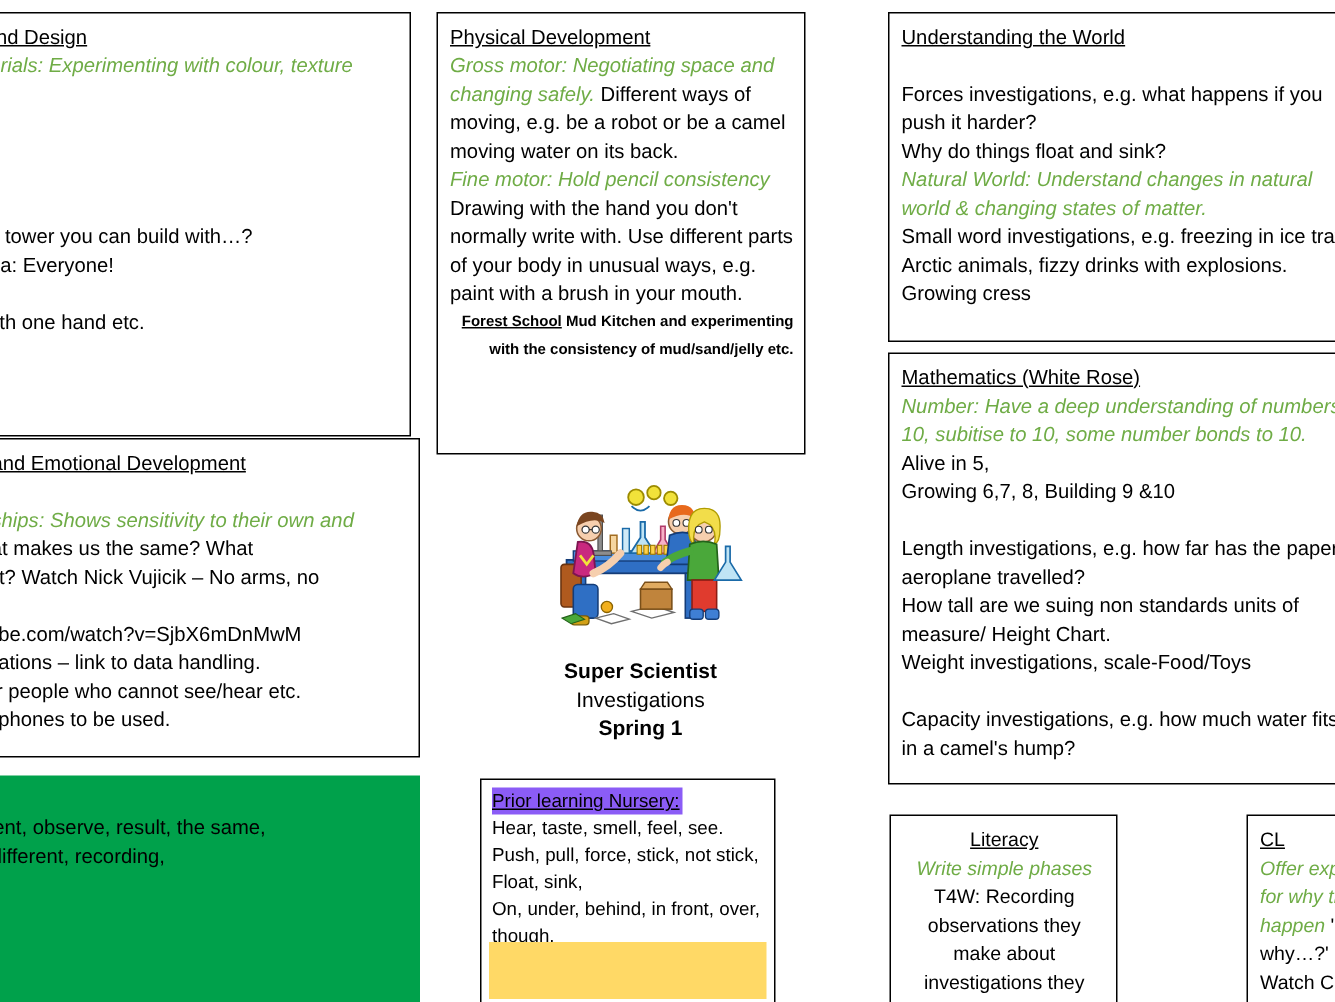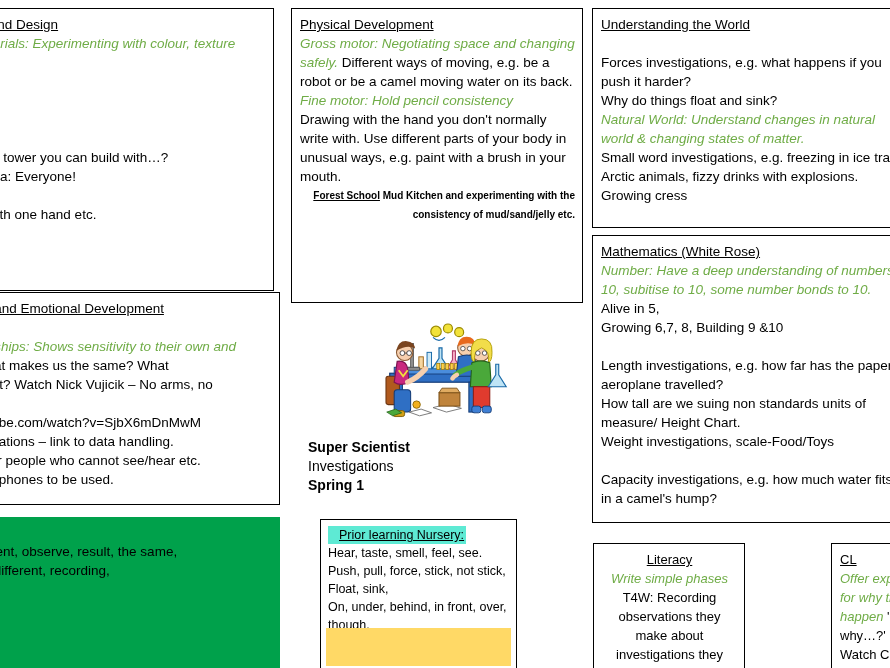--- a/index.html
+++ b/index.html
@@ -51,42 +51,42 @@
 
   
   #ead-box   { left: -116px; top: 8px;   width: 390px; height: 283px; }
   #psed-box  { left: -116px; top: 292px; width: 396px; height: 213px; }
   #vocab-box {
     left: -116px; top: 517px; width: 396px; height: 155px;
     background: #00A14B; border: none;
   }
 
   
-  #pd-box   { left: 291px; top: 8px;  width: 292px; height: 295px; }
+  #pd-box   { left: 291px; top: 8px;  width: 246px; height: 295px; }
   #centre-title {
-    position: absolute; left: 308px; top: 318px; width: 262px;
-    text-align: left;
+    position: absolute; left: 296px; top: 318px; width: 262px;
+    text-align: center;
   }
   #centre-title .t1 { font-size: 14px; font-weight: bold; line-height: 19px; }
   #centre-title .t2 { font-size: 14px; font-weight: normal; line-height: 19px; }
   #centre-title .t3 { font-size: 14px; font-weight: bold; line-height: 19px; }
   #sci-img { width: 150px; height: 112px; display: block; margin: 0 auto 8px auto; }
 
   #prior-box {
     left: 320px; top: 519px; width: 197px; height: 152px;
     padding: 0;
   }
   #prior-box .inner { padding: 5px 6px 0 7px; }
   #prior-box .hl {
-    background: #5eead4;
+    background: #8b5cf6;
     display: inline-block;
     text-decoration: underline;
     font-size: 12.5px;
     line-height: 18px;
-    padding: 0 2px 0 11px;
+    padding: 0 2px 0 0;
   }
   #prior-box .ln { font-size: 12.5px; line-height: 18px; }
   #prior-yellow-strip {
     position: absolute; left: 5px; right: 5px; bottom: 4px; height: 38px;
     background: #FFD966;
   }
 
   
   #utw-box  { left: 592px; top: 8px;   width: 330px; height: 220px; }
   #maths-box{ left: 592px; top: 235px; width: 330px; height: 288px; }

